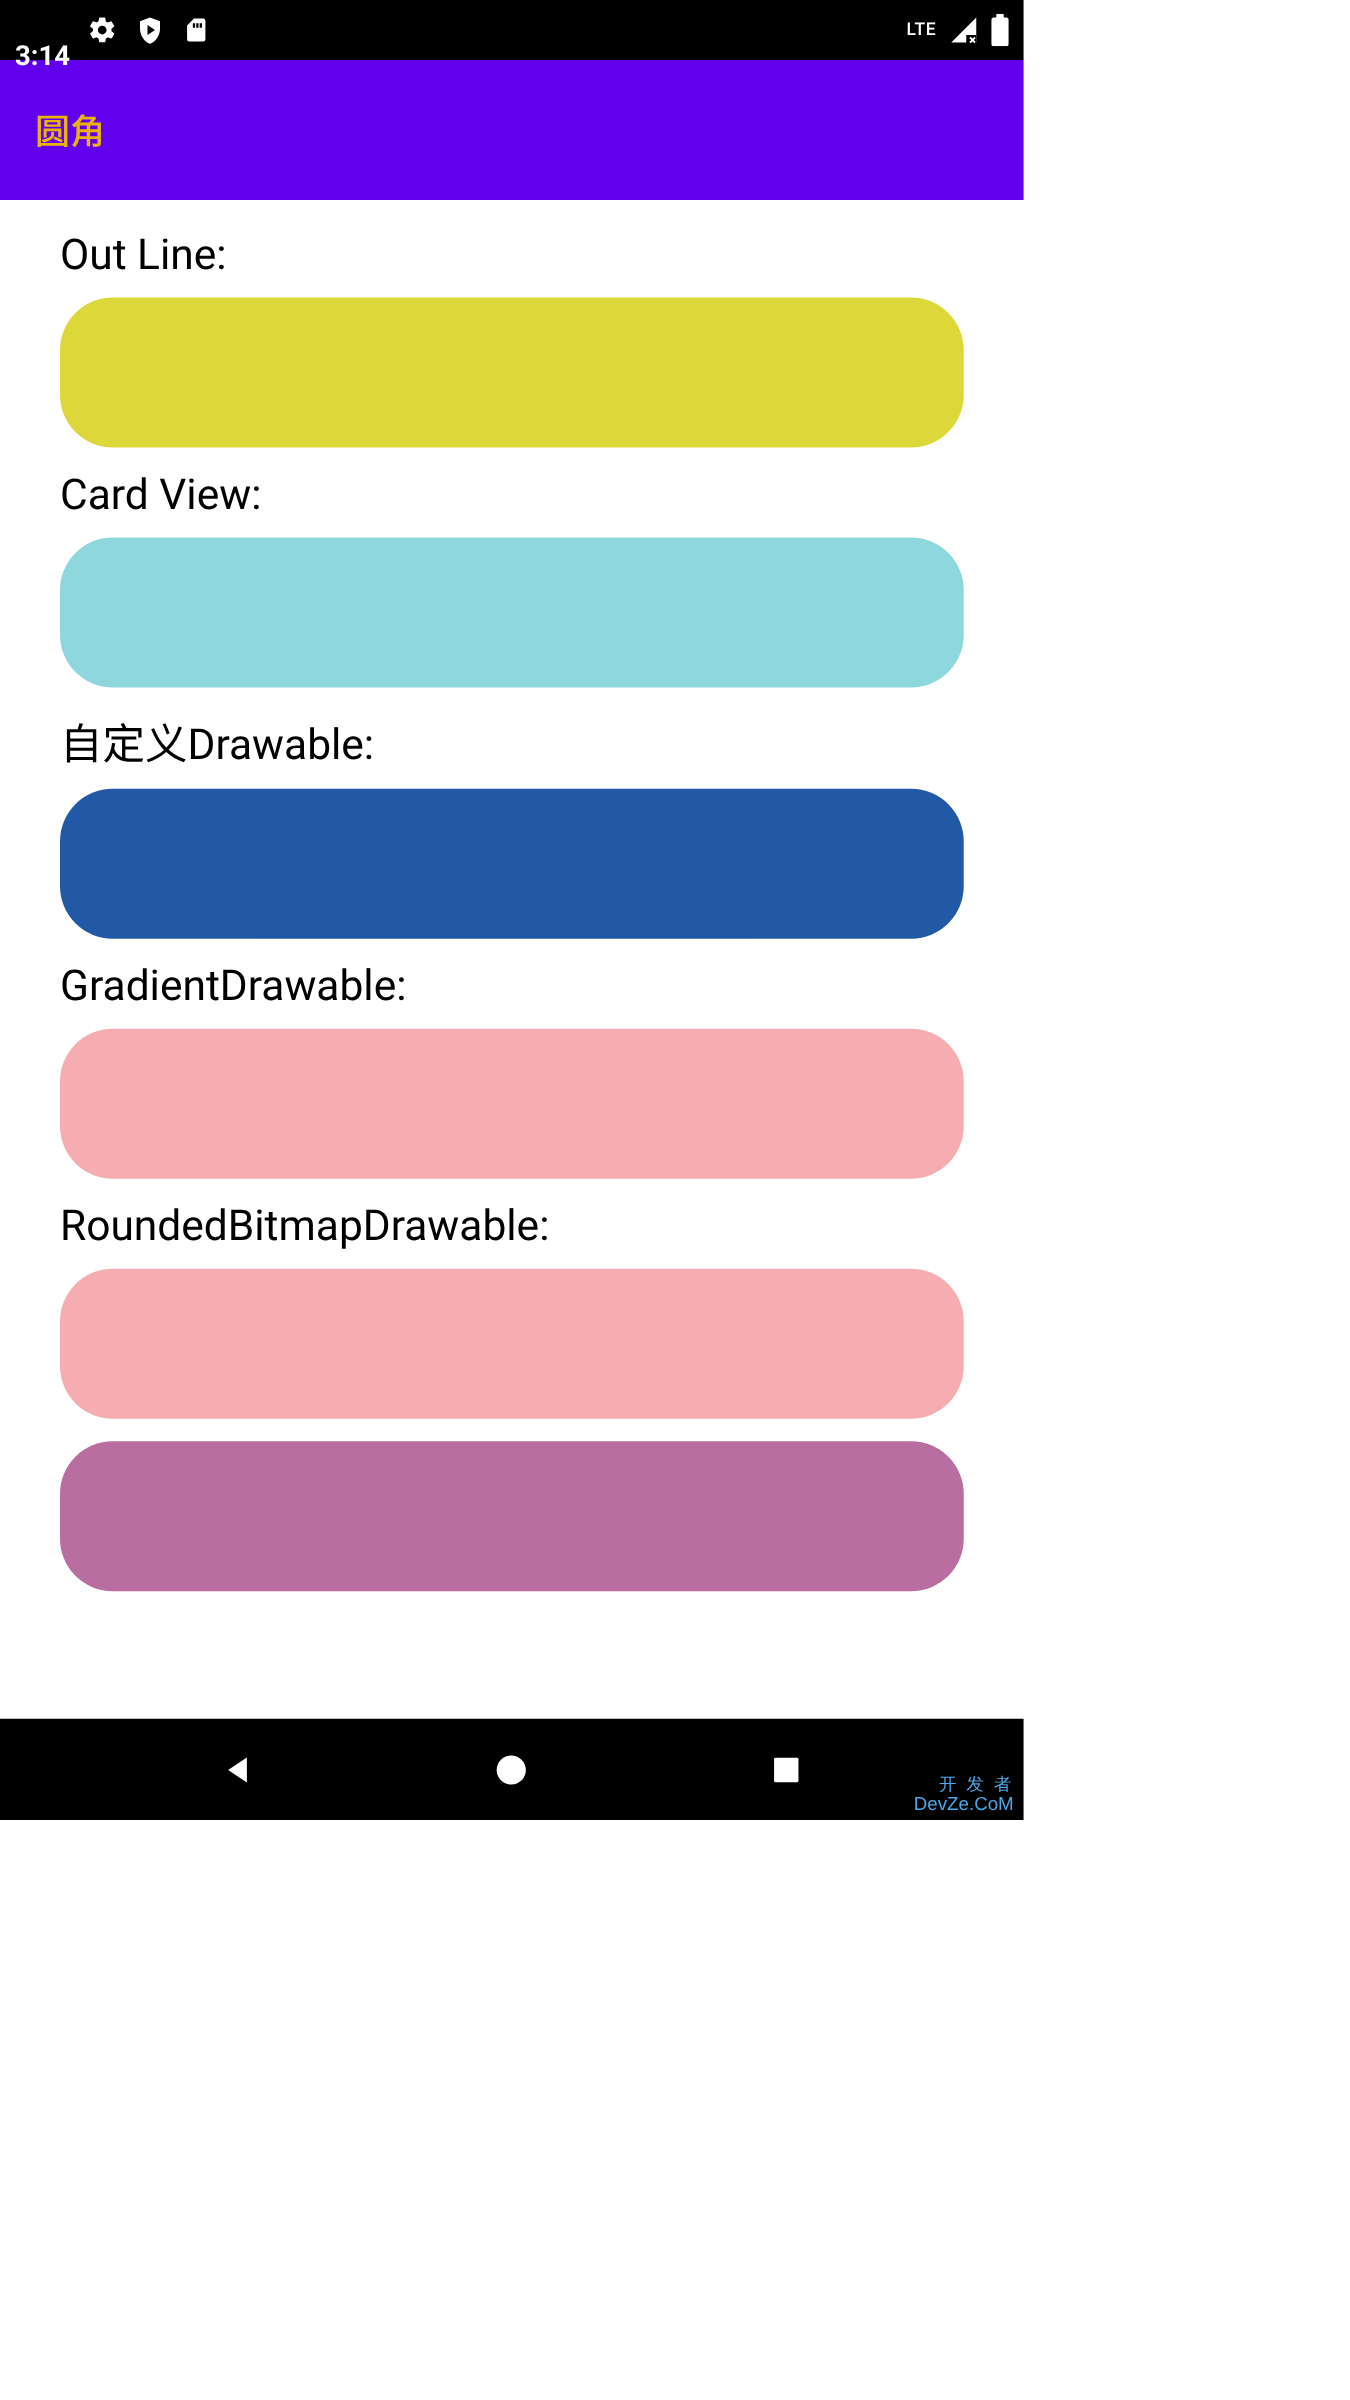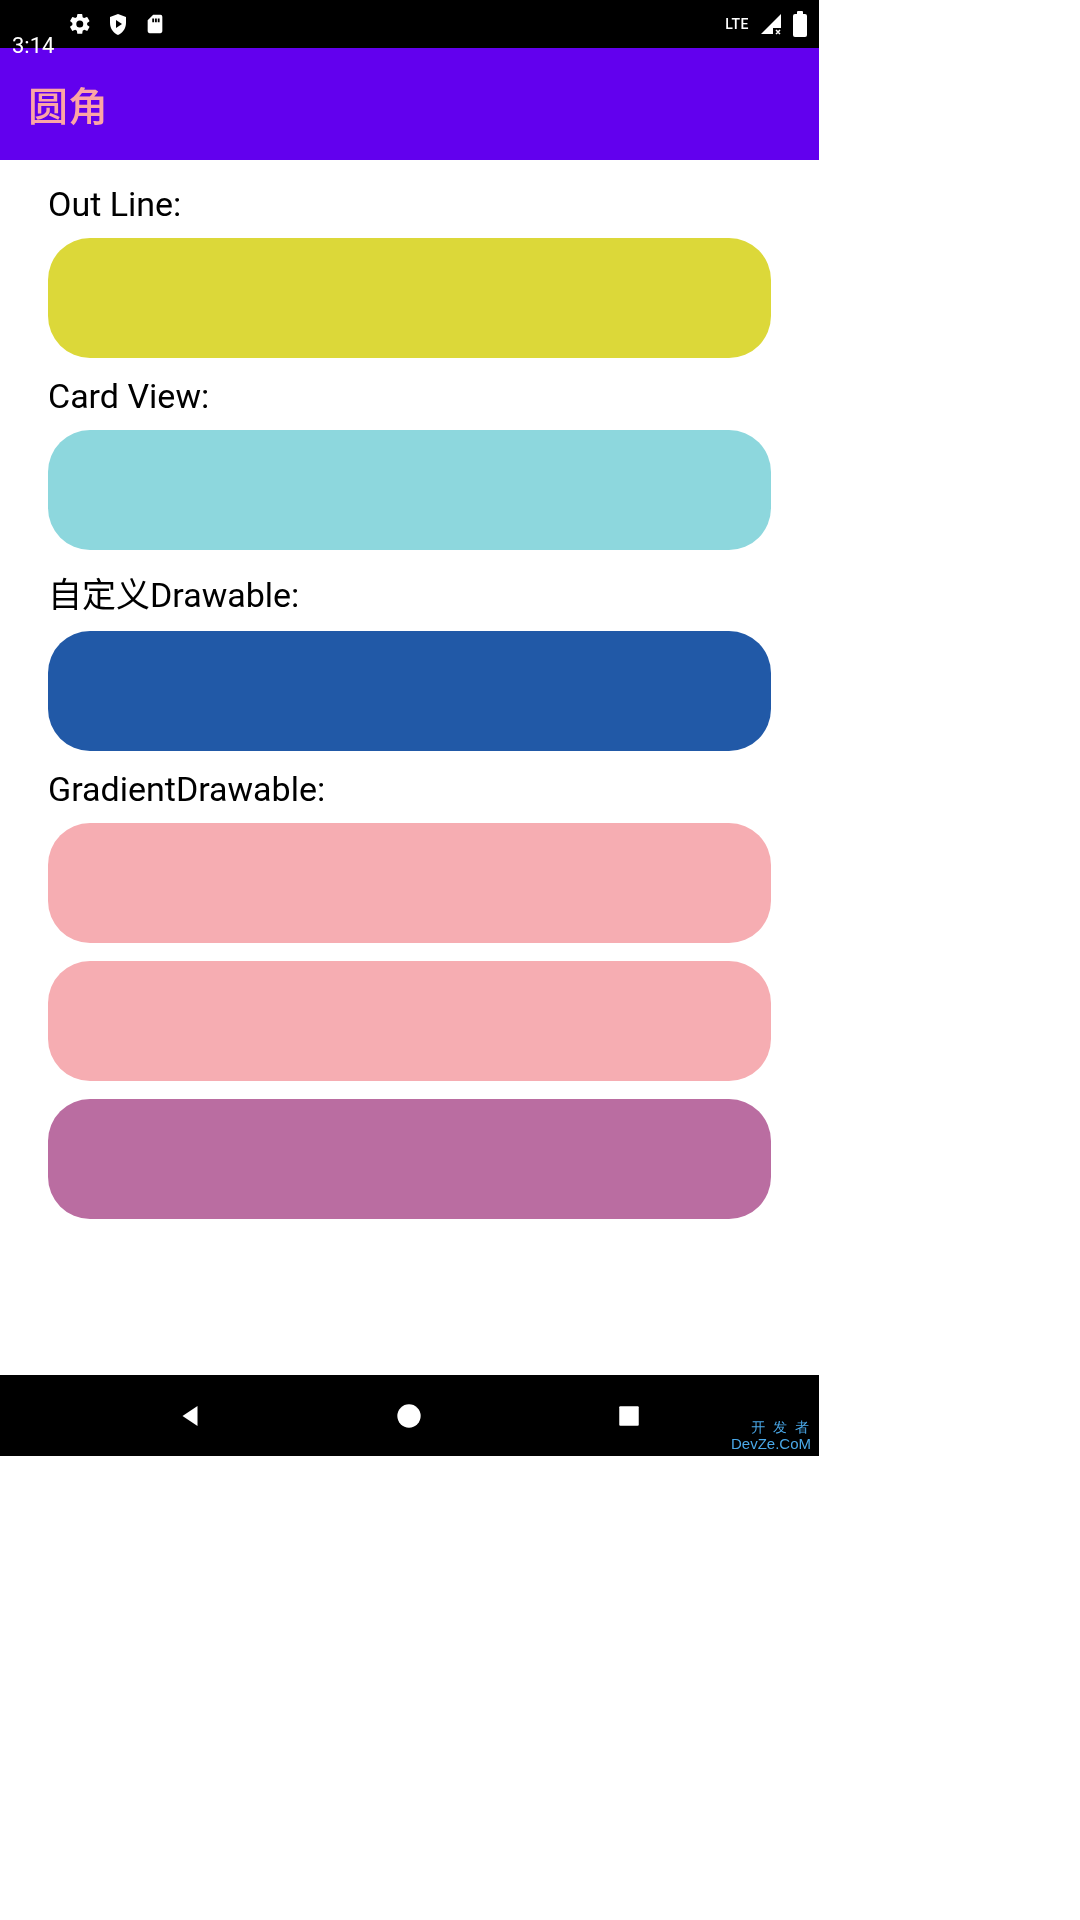--- a/index.html
+++ b/index.html
@@ -25,21 +25,21 @@
       padding: 0 12px;
       color: #ffffff;
     }
     .status-left {
       display: flex;
       align-items: center;
       gap: 14px;
     }
     .status-time {
       font-size: 22px;
-      font-weight: 400;
+      font-weight: 700;
       margin-top: 42px;
     }
     .status-icon {
       display: inline-flex;
       align-items: center;
       justify-content: center;
     }
     .status-right {
       display: flex;
       align-items: center;
@@ -52,22 +52,22 @@
     }
     
     .app-bar {
       height: 112px;
       background: #6200EE;
       display: flex;
       align-items: center;
       padding: 0 28px;
     }
     .app-title {
-      color: #fca5a5;
-      font-size: 40px;
+      color: #eab308;
+      font-size: 28px;
       font-weight: 500;
     }
     
     .content {
       padding: 24px 48px;
     }
     .section {
       margin-bottom: 18px;
     }
     .section-label {
@@ -172,20 +172,21 @@
   </div>
   <div class="section">
     <div class="section-label">自定义Drawable:</div>
     <div class="rounded-block" style="background:#2159A7"></div>
   </div>
   <div class="section">
     <div class="section-label">GradientDrawable:</div>
     <div class="rounded-block" style="background:#F6ADB2"></div>
   </div>
   <div class="section">
+    <div class="section-label">RoundedBitmapDrawable:</div>
     <div class="rounded-block" style="background:#F6ADB2"></div>
   </div>
   <div class="section">
     <div class="rounded-block" style="background:#BA6DA1"></div>
   </div>
 </div>
 
 <div class="nav-bar">
   <div class="nav-button">
     <svg width="30" height="30" viewBox="0 0 24 24" fill="#ffffff">

